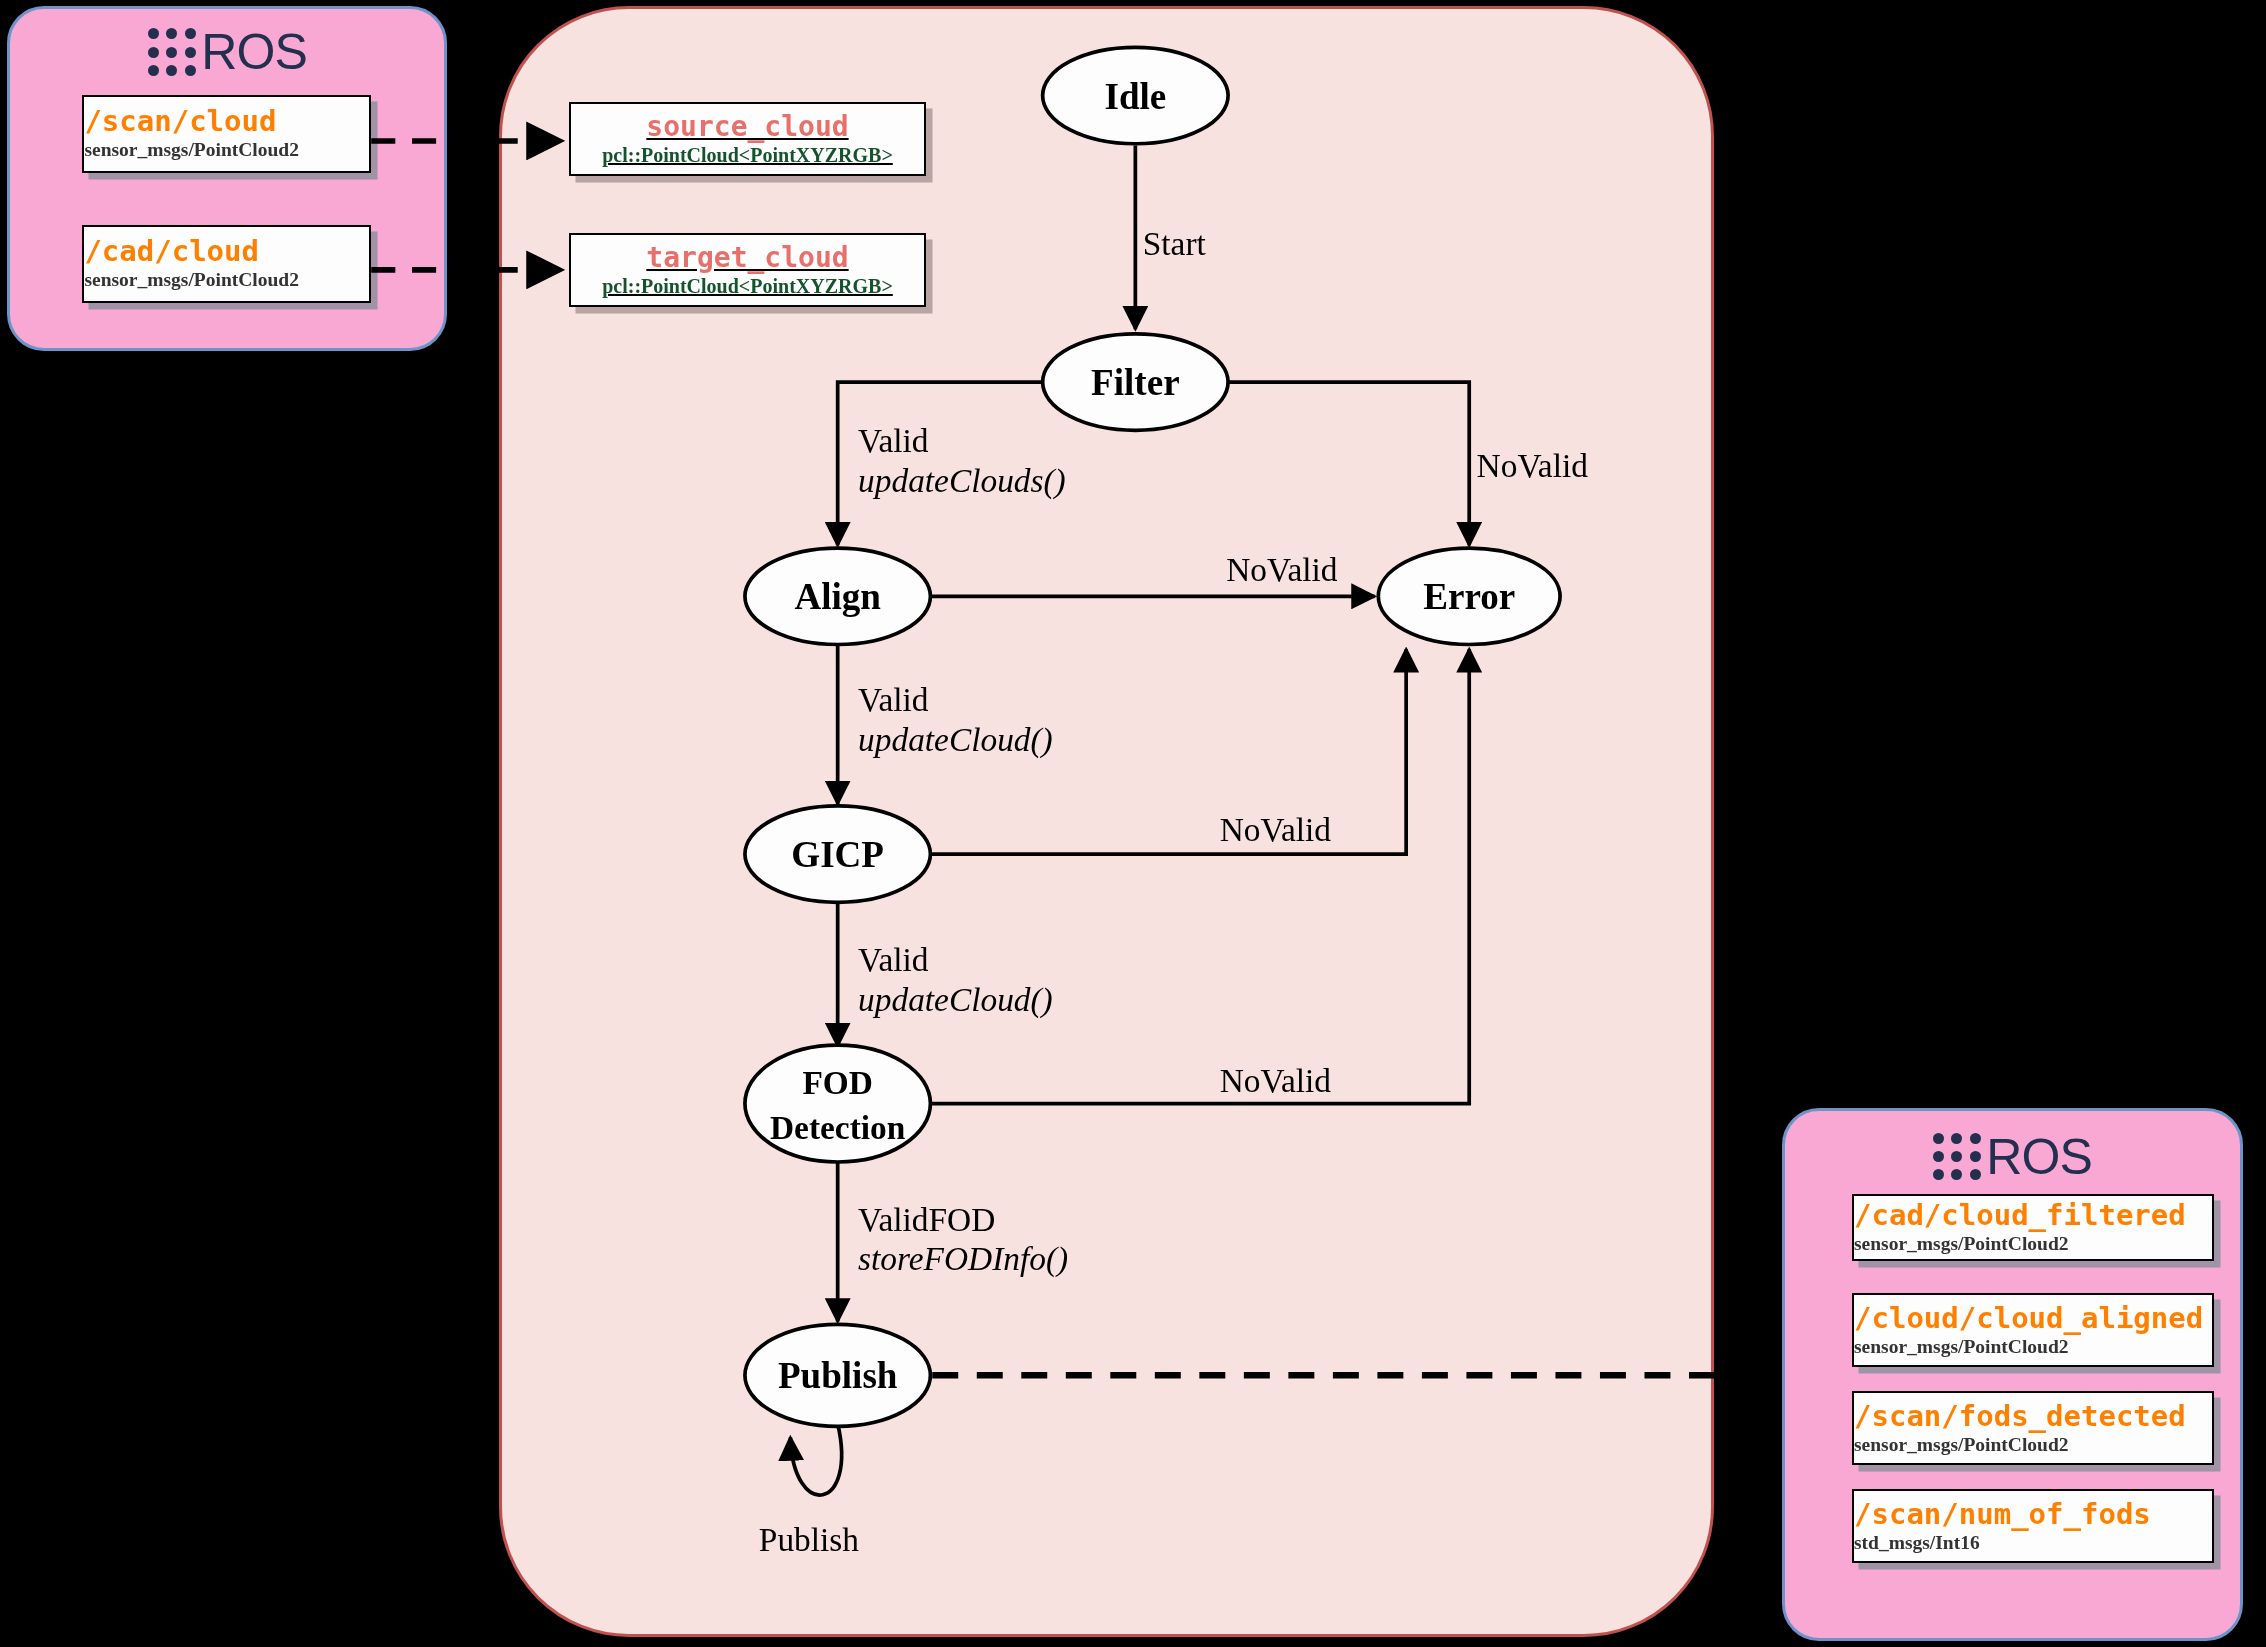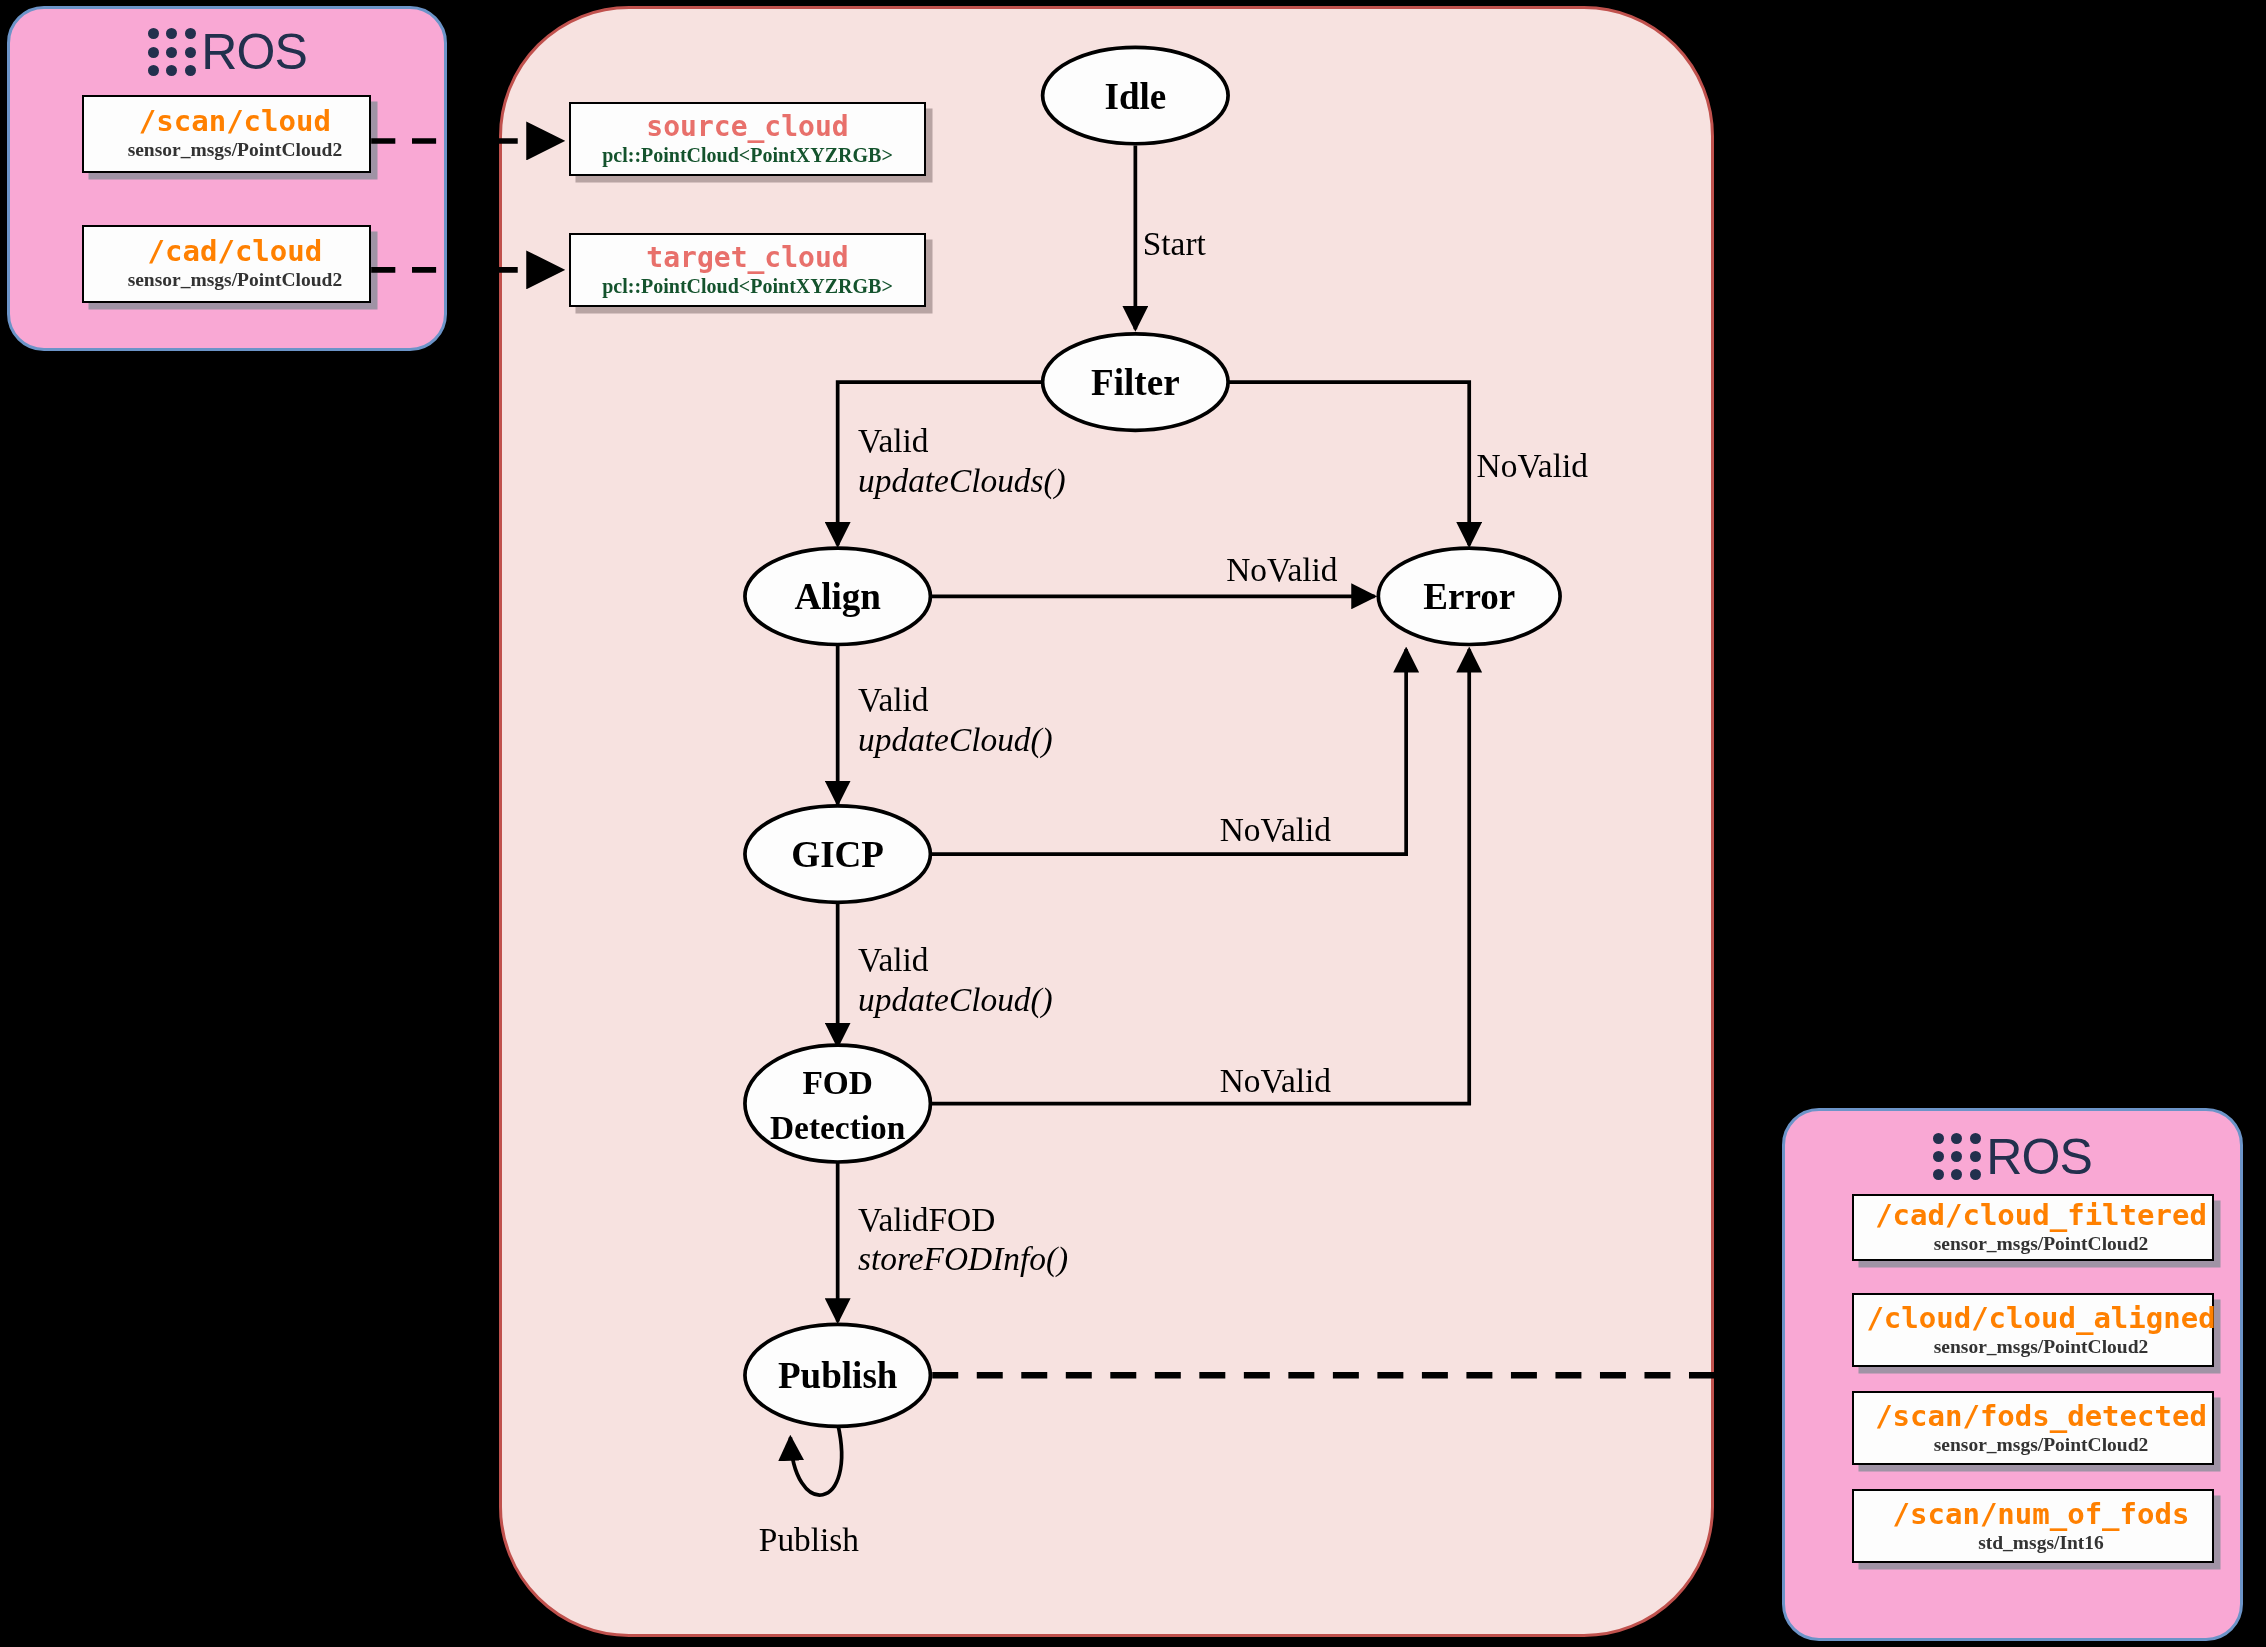--- a/index.html
+++ b/index.html
@@ -15,37 +15,37 @@
             grid-template-rows:repeat(3,11px);gap:7.4px;}
   .ros-dots i{display:block;width:11px;height:11px;border-radius:50%;
               background:#22304d;}
   .ros-word{font-family:"Liberation Sans", sans-serif;font-size:50px;
             font-weight:400;color:#22304d;letter-spacing:-0.9px;line-height:1;}
 
   
   .topic-box{position:relative;background:#fdfdfd;border:2.8px solid #000;
              box-shadow:6.5px 6.5px 0 0 rgba(130,140,150,0.75);
              box-sizing:border-box;display:flex;flex-direction:column;
-             align-items:center;justify-content:center;padding-left:16px;}
+             justify-content:center;}
   .topic-name{font-family:"DejaVu Sans Mono", monospace;font-weight:bold;
               color:#ff8000;font-size:29px;line-height:1.05;white-space:nowrap;}
   .topic-type{font-family:"Liberation Serif", serif;font-weight:bold;
               color:#333;font-size:19.5px;line-height:1.1;white-space:nowrap;
               margin-top:2.8px;}
 
   
   #fsm{position:absolute;left:499px;top:5.6px;width:1215px;height:1631px;
        background:#f7e2e0;border:3.7px solid #c0514d;border-radius:130px;
        box-sizing:border-box;}
 
   
   .cloud-box{position:absolute;background:#fdfdfd;border:2.8px solid #000;
              box-shadow:6.5px 6.5px 0 0 rgba(150,130,130,0.65);
              box-sizing:border-box;display:flex;flex-direction:column;
-             align-items:center;justify-content:center;}
+             align-items:center;justify-content:center;text-decoration:underline;}
   .cloud-name{font-family:"DejaVu Sans Mono", monospace;font-weight:bold;
               color:#e8706b;font-size:28px;line-height:1.05;white-space:nowrap;}
   .cloud-type{font-family:"Liberation Serif", serif;font-weight:bold;
               color:#14532d;font-size:20px;line-height:1.1;white-space:nowrap;
               margin-top:1.9px;}
 
   
   .layer{position:absolute;left:0;top:0;width:2267px;height:1647px;
          pointer-events:none;}
 

